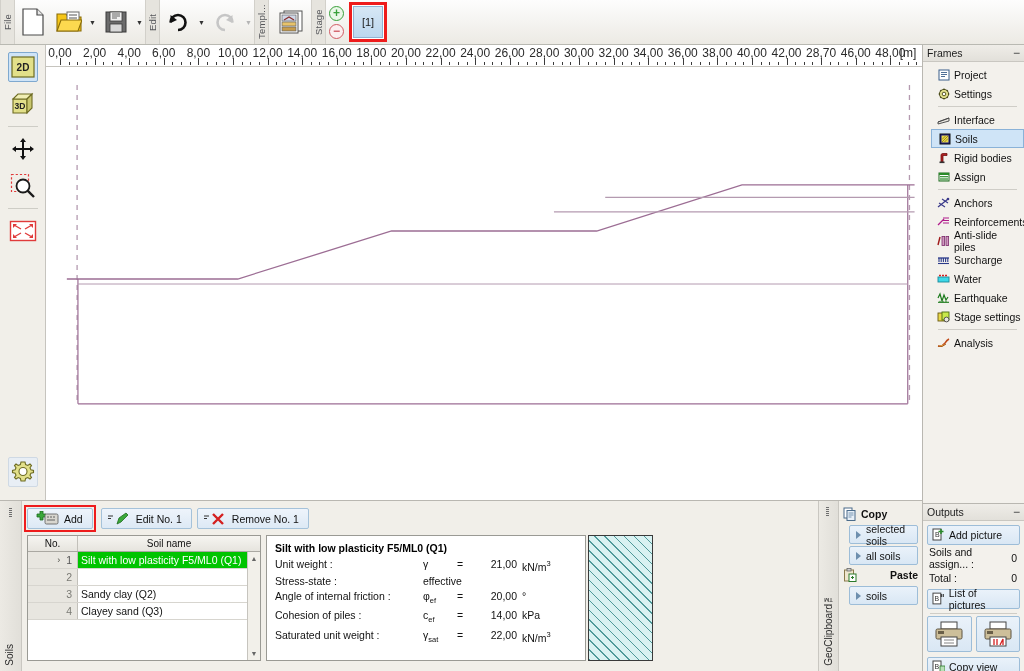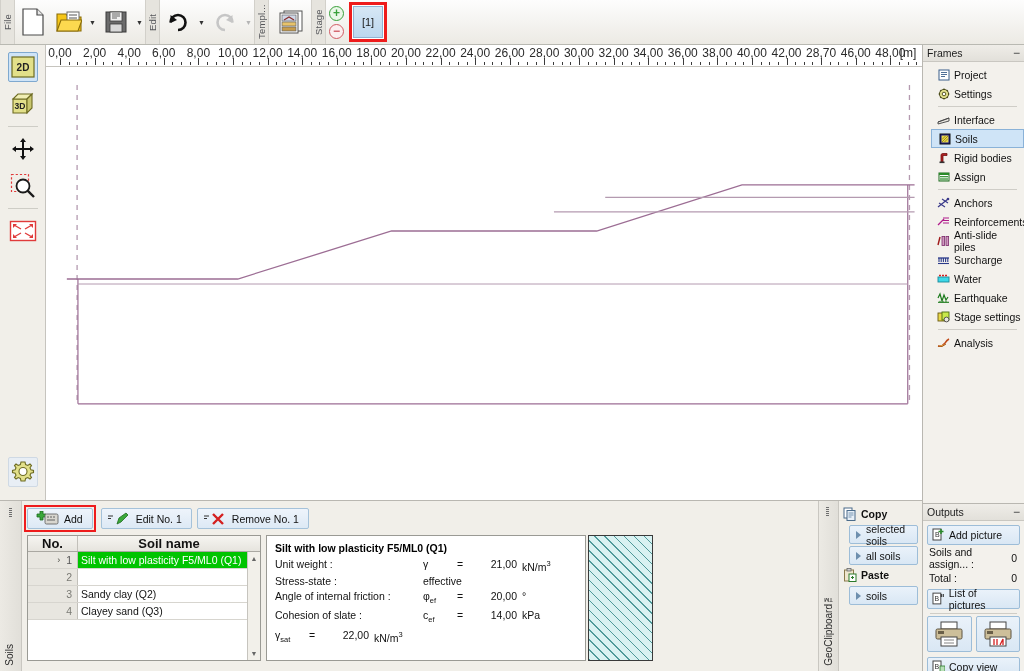--- a/index.html
+++ b/index.html
@@ -173,21 +173,21 @@
     display: flex; align-items: center; gap: 5px;
     font-size: 10.5px; color: #111;
   }
   #addwrap { border: 2.5px solid #ee1c1c; padding: 1px; display: flex; }
 
   #soiltable {
     position: absolute; left: 27px; top: 535px; width: 234px; height: 126px;
     background: #fff; border: 1px solid #9a9a94;
   }
   .st-hdr { display: flex; height: 16px; background: linear-gradient(#f6f5f1,#e6e4de); border-bottom: 1px solid #aaa8a2; }
-  .st-hc { font-size: 13px; display: flex; align-items: center; justify-content: center; color: #111; font-weight: bold; }
+  .st-hc { font-size: 10px; display: flex; align-items: center; justify-content: center; color: #111; }
   .st-hc.no { width: 50px; border-right: 1px solid #c2c0ba; }
   .st-hc.nm { flex: 1; }
   .st-row { display: flex; height: 17px; border-bottom: 1px solid #d7d5cf; }
   .st-no {
     width: 50px; background: #e8e6e0; border-right: 1px solid #c2c0ba;
     display: flex; align-items: center; justify-content: flex-end; gap: 4px;
     padding-right: 5px; font-size: 10.5px; color: #7a7a74;
   }
   .st-no .ptr { color: #4a4a44; font-size: 9px; margin-right: 2px; }
   .st-nm { flex: 1; padding-left: 3px; display: flex; align-items: center; font-size: 10.5px; color: #111; }
@@ -768,21 +768,21 @@
           <span>Copy</span>
         </div>
         <div class="cb-btn">
           <span class="tri"></span>
           <span>selected soils</span>
         </div>
         <div class="cb-btn">
           <span class="tri"></span>
           <span>all soils</span>
         </div>
-        <div class="cb-hdr" style="padding-top:3px;">
+        <div class="cb-hdr" style="padding-top:3px;justify-content:space-between;">
           <svg width="14" height="14" viewBox="0 0 14 14">
             <rect x="1.5" y="2" width="9" height="11" fill="#efe6cf" stroke="#8a7a4a" stroke-width="1"></rect>
             <rect x="4" y="0.5" width="4" height="2.5" fill="#cfcfcf" stroke="#666" stroke-width=".8"></rect>
             <rect x="6" y="6" width="7" height="7.5" fill="#fff" stroke="#2a7a2a" stroke-width="1"></rect>
             <path d="M8,9.5 h3 M9.5,8 v3" stroke="#2a7a2a" stroke-width="1.1"></path>
           </svg>
           <span>Paste</span>
         </div>
         <div class="cb-btn">
           <span class="tri"></span>
@@ -844,27 +844,28 @@
           <div>effective</div>
         </div>
         <div class="sd-row">
           <div class="sd-lbl">Angle of internal friction :</div>
           <div class="sd-sym">φ<span class="sub">ef</span></div>
           <div class="sd-eq">=</div>
           <div class="sd-val">20,00</div>
           <div class="sd-unit">°</div>
         </div>
         <div class="sd-row">
-          <div class="sd-lbl">Cohesion of slate :</div>
+          <div class="sd-lbl">Cohesion of piles :</div>
           <div class="sd-sym">c<span class="sub">ef</span></div>
           <div class="sd-eq">=</div>
           <div class="sd-val">14,00</div>
           <div class="sd-unit">kPa</div>
         </div>
         <div class="sd-row">
+          <div class="sd-lbl">Saturated unit weight :</div>
           <div class="sd-sym">γ<span class="sub">sat</span></div>
           <div class="sd-eq">=</div>
           <div class="sd-val">22,00</div>
           <div class="sd-unit">kN/m<span class="sup">3</span></div>
         </div>
       </div>
   </div>
 
   <div id="hatchbox"></div>
 

